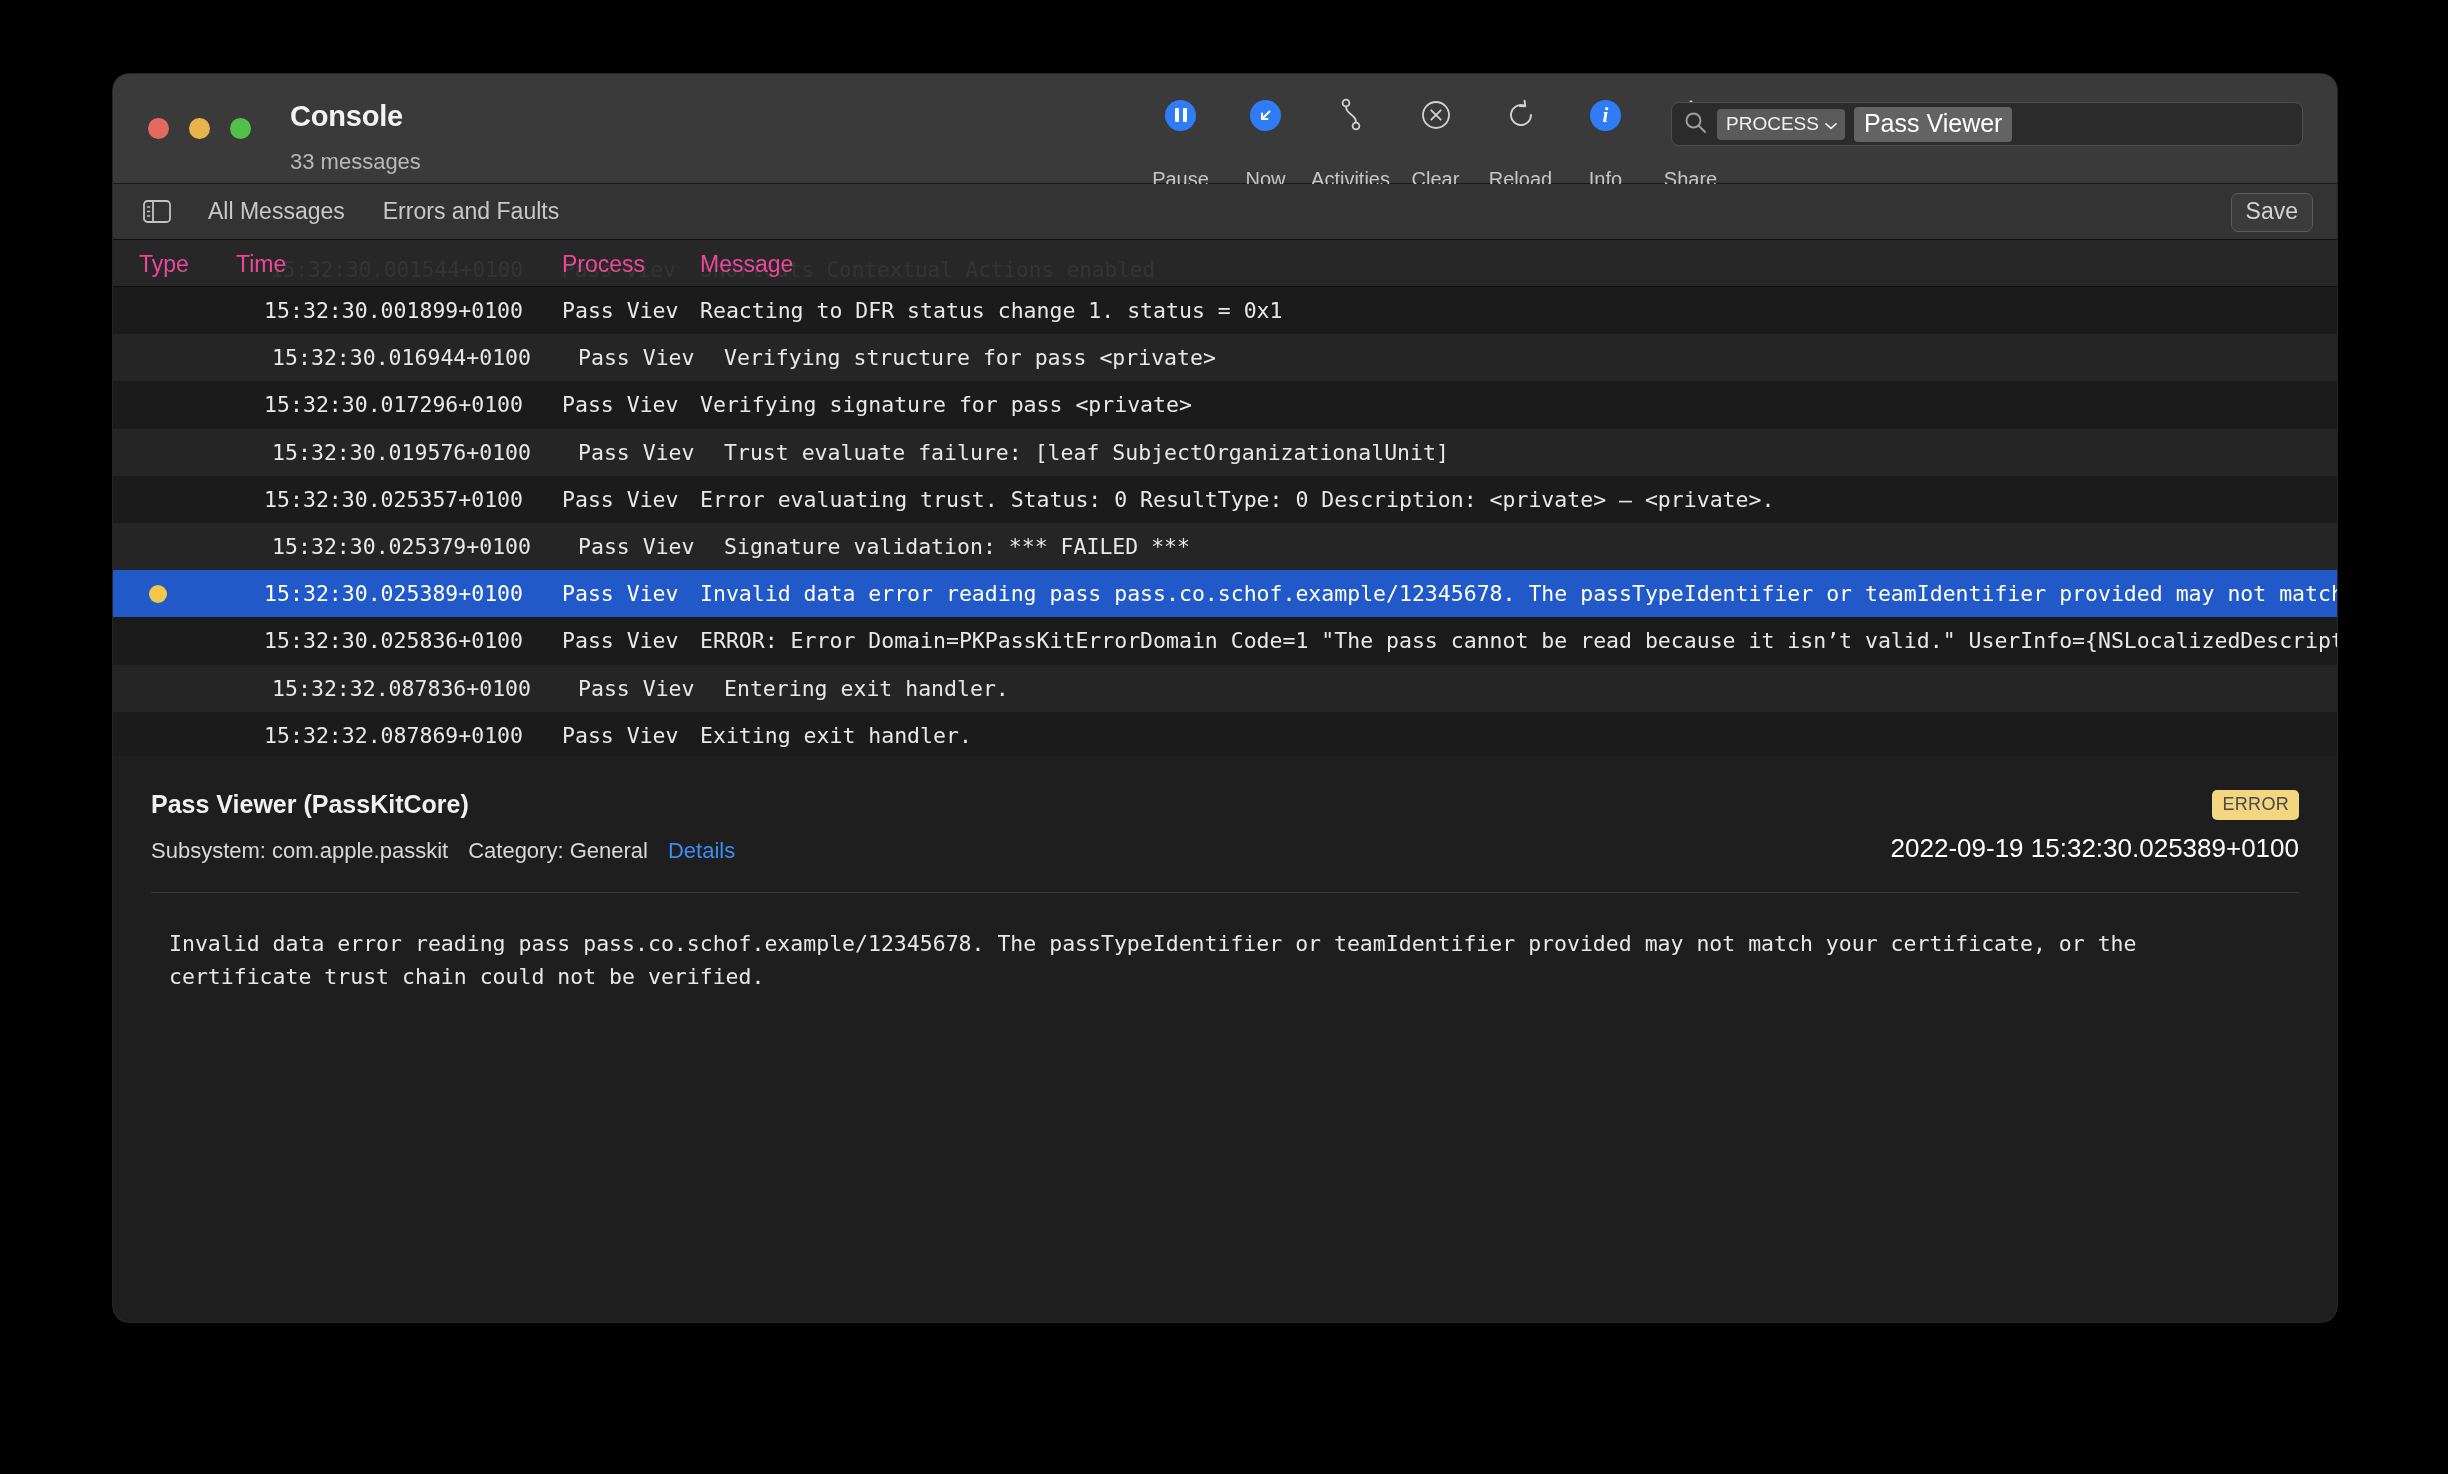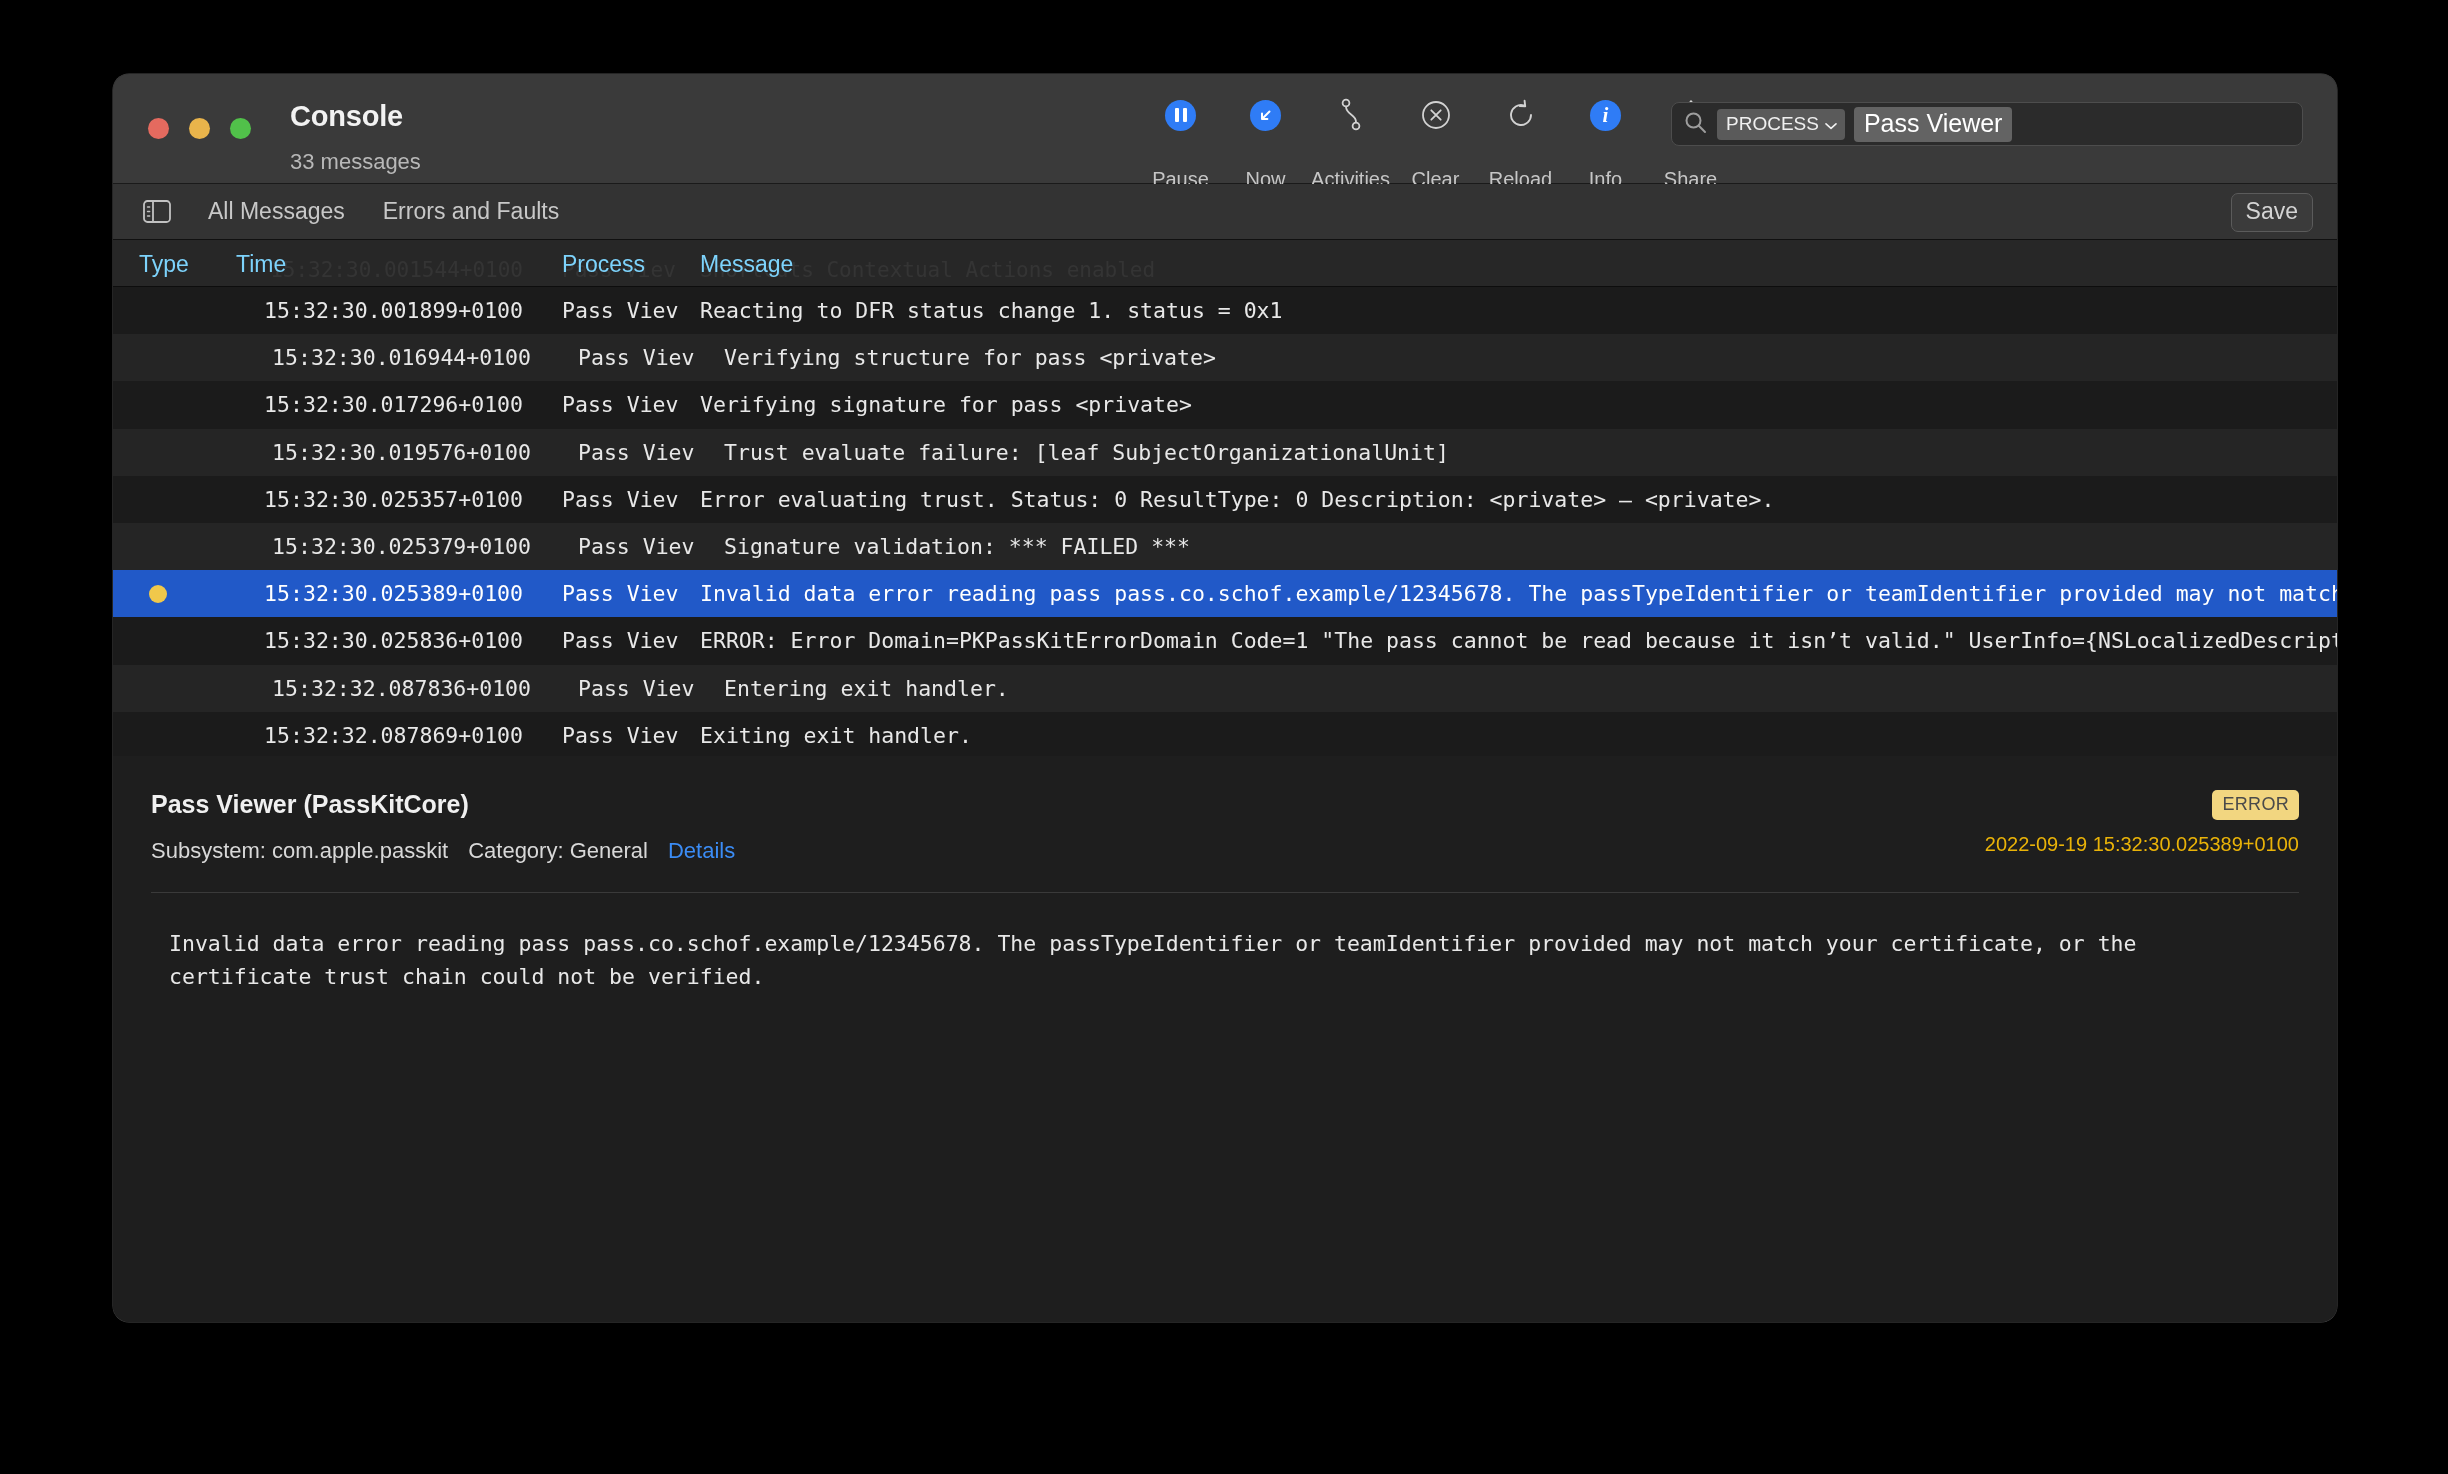--- a/index.html
+++ b/index.html
@@ -112,21 +112,21 @@
   }
   .thead {
     position: absolute; top: 0; left: 0; right: 0;
     height: 47px;
     background: rgba(43,43,43,0.80);
     border-bottom: 1px solid #0d0d0d;
     display: flex; align-items: flex-end;
     z-index: 5;
   }
   .th {
-    font-size: 23px; color: #7dd3fc;
+    font-size: 23px; color: #ec4899;
     padding-bottom: 8px;
     position: relative;
   }
   .rows {
     position: absolute; top: 47px; left: 0; right: 0; bottom: 0;
     z-index: 2;
   }
   .row {
     display: flex; align-items: center;
     height: 47.2px;
@@ -168,21 +168,21 @@
   }
   .detail-link { color: #3b8cf5; cursor: pointer; }
   .badge-error {
     position: absolute; right: 38px; top: 34px;
     background: #f2d680; color: #4a4a4a;
     font-size: 18px; border-radius: 5px;
     padding: 4px 10px 5px 10px; letter-spacing: 0.3px;
   }
   .detail-stamp {
     position: absolute; right: 38px; top: 77px;
-    font-size: 20px; color: #eab308;
+    font-size: 26px; color: #ffffff;
   }
   .detail-divider {
     margin-top: 28px; height: 1px; background: #3a3a3a;
   }
   .detail-body {
     margin-top: 35px; margin-left: 18px;
     font-family: "DejaVu Sans Mono", monospace;
     font-size: 21.5px; color: #e8e8e8;
     line-height: 1.52; max-width: 2020px;
   }

